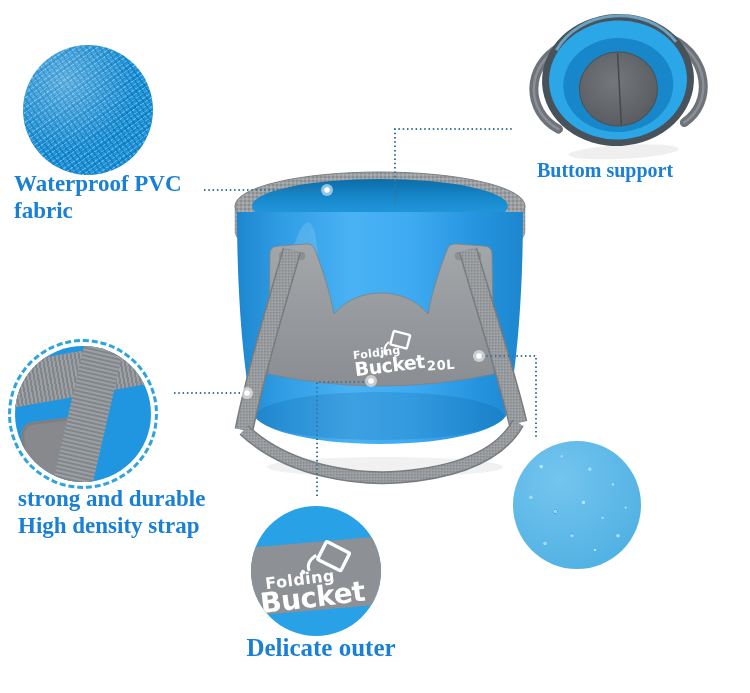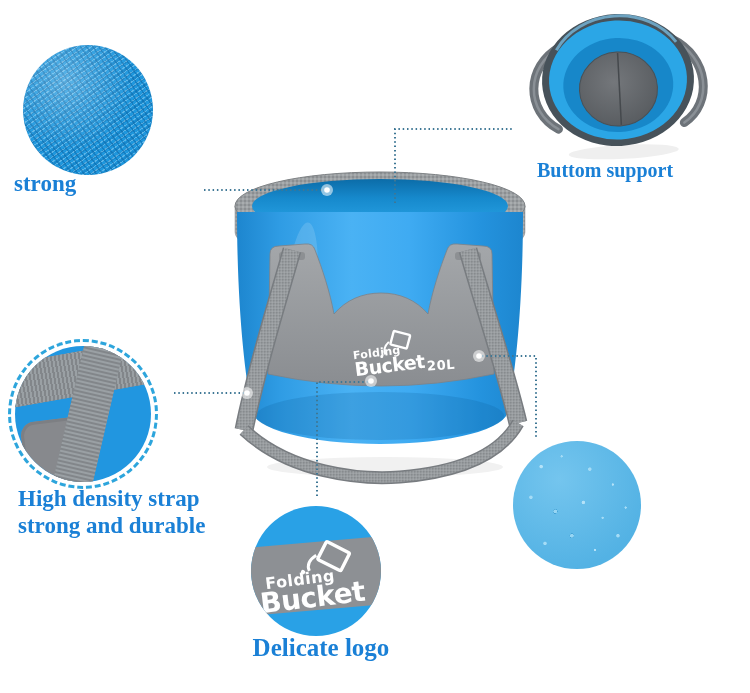--- a/index.html
+++ b/index.html
@@ -209,26 +209,27 @@
         <circle cx="-20" cy="27" r="2.2" fill="#ffffff"></circle>
       </g>
     </svg>
     <span class="logo-folding">Folding</span>
     <span class="logo-bucket">Bucket</span>
   </div>
 
   <div class="circle droplets-circle"></div>
 
   <div class="label label-waterproof">
-    <div>strong</div>
+    <div>Waterproof PVC</div>
+    <div>fabric</div>
   </div>
 
   <div class="label label-bottom">Buttom support</div>
 
   <div class="label label-strap">
+    <div>strong and durable</div>
     <div>High density strap</div>
-    <div>strong and durable</div>
-  </div>
-
-  <div class="label label-delicate">Delicate logo</div>
+  </div>
+
+  <div class="label label-delicate">Delicate outer</div>
 
 
 </div>
 
 </body></html>

